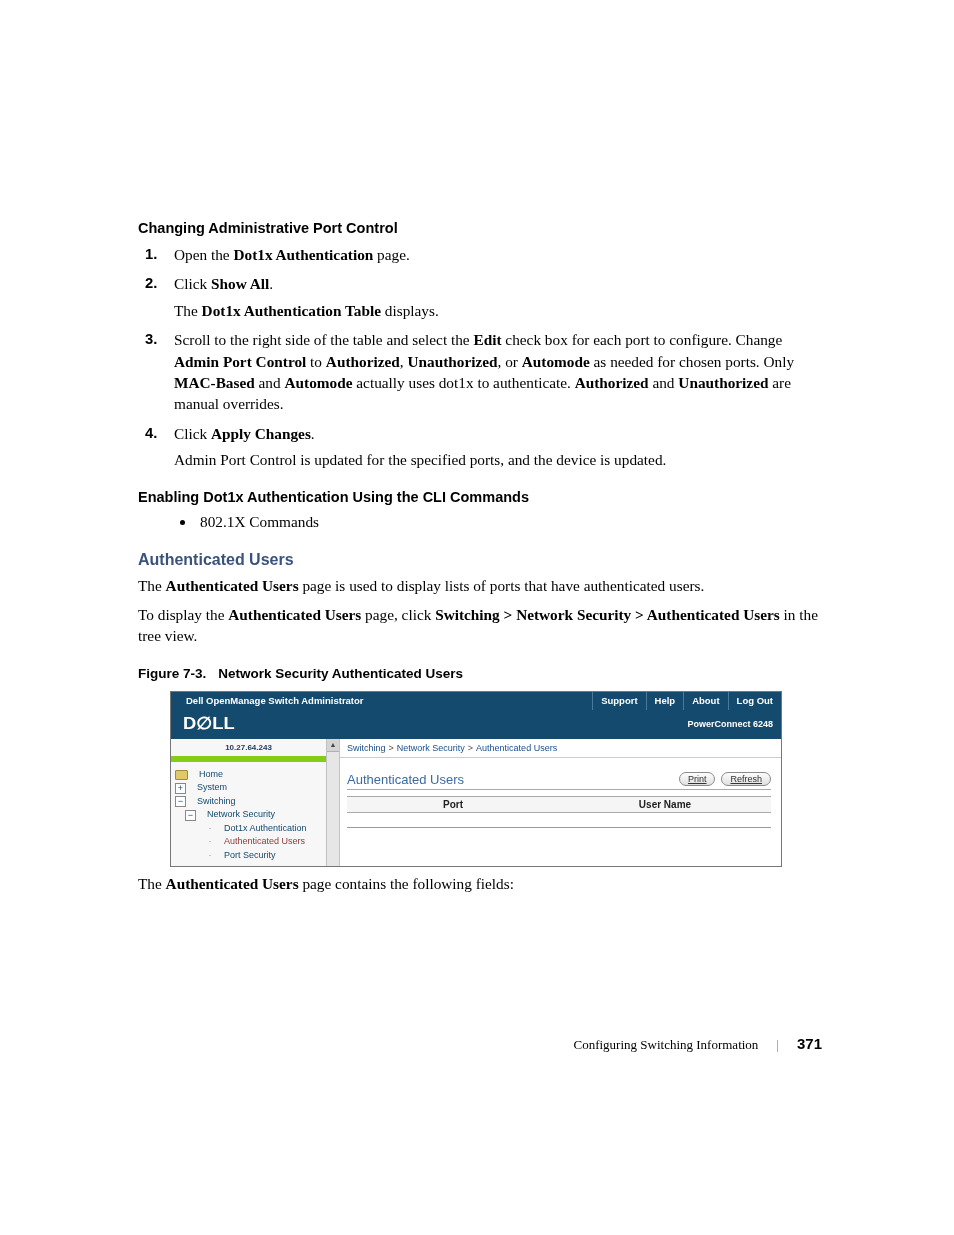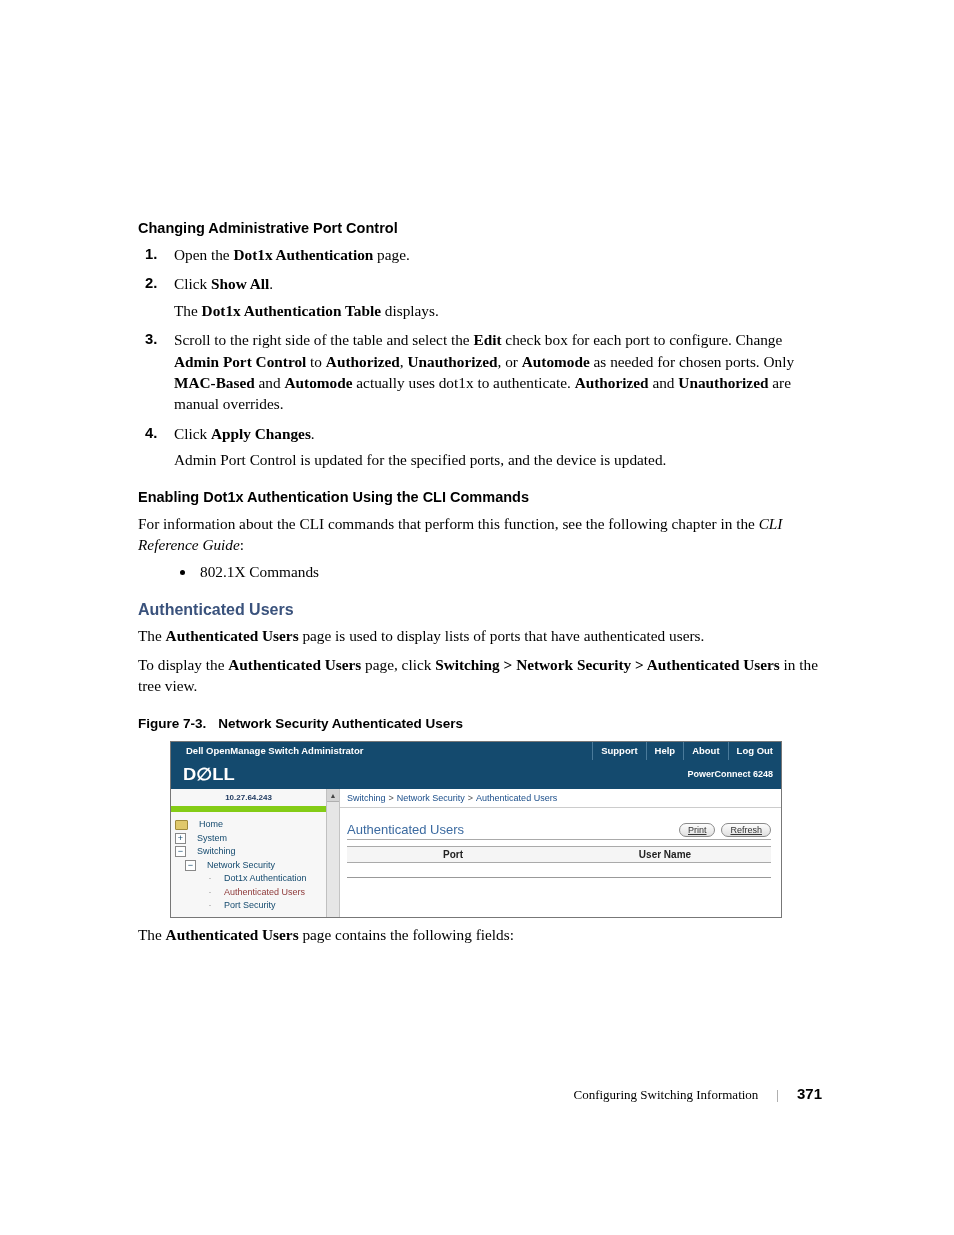--- a/index.html
+++ b/index.html
@@ -273,23 +273,20 @@
     <li>
       <span>Scroll to the right side of the table and select the </span><strong>Edit</strong><span> check box for each port to configure. Change </span><strong>Admin Port Control</strong><span> to </span><strong>Authorized</strong><span>, </span><strong>Unauthorized</strong><span>, or </span><strong>Automode</strong><span> as needed for chosen ports. Only </span><strong>MAC-Based</strong><span> and </span><strong>Automode</strong><span> actually uses dot1x to authenticate. </span><strong>Authorized</strong><span> and </span><strong>Unauthorized</strong><span> are manual overrides.</span>
     </li>
     <li>
       <span>Click </span><strong>Apply Changes</strong><span>.</span>
       <div class="sub-para">Admin Port Control is updated for the specified ports, and the device is updated.</div>
     </li>
   </ol>
 
   <div class="heading-minor">Enabling Dot1x Authentication Using the CLI Commands</div>
-  <p class="para">
-    <span>For information about the CLI commands that perform this function, see the following chapter in the </span><span class="ref-italic">CLI Reference Guide</span><span>:</span>
-  </p>
   <ul class="bullets">
     <li>802.1X Commands</li>
   </ul>
 
   <div class="section-head">Authenticated Users</div>
   <p class="para">
     <span>The </span><strong>Authenticated Users</strong><span> page is used to display lists of ports that have authenticated users.</span>
   </p>
   <p class="para">
     <span>To display the </span><strong>Authenticated Users</strong><span> page, click </span><strong>Switching &gt; Network Security &gt; Authenticated Users</strong><span> in the tree view.</span>

